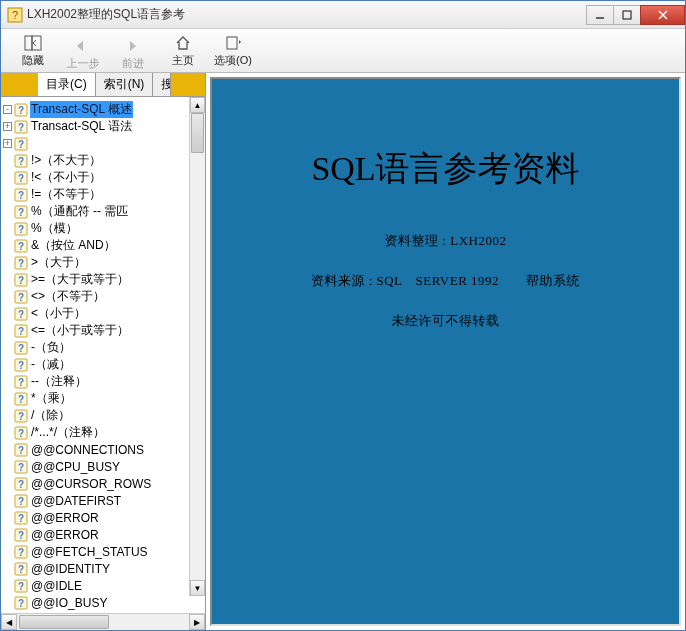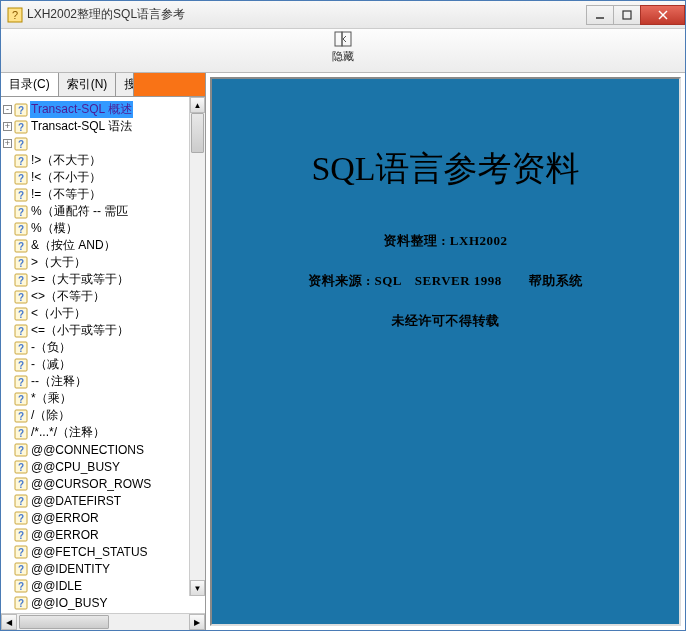--- a/index.html
+++ b/index.html
@@ -8,56 +8,56 @@
 .window { width: 686px; height: 631px; border: 1px solid #4a7bb5; background: #fff; display: flex; flex-direction: column; }
 
 .titlebar { height: 28px; background: linear-gradient(to bottom, #f8f8f8, #e8e8e8); display: flex; align-items: center; padding: 0 0 0 6px; border-bottom: 1px solid #ccc; }
 .titlebar .icon { width: 16px; height: 16px; margin-right: 4px; }
 .titlebar .title { flex: 1; font-size: 12px; color: #333; }
 .winbtns { display: flex; height: 20px; }
 .winbtn { width: 28px; height: 20px; display: flex; align-items: center; justify-content: center; border: 1px solid #b3b3b3; background: linear-gradient(#f5f5f5,#e5e5e5); margin-left: -1px; }
 .winbtn.close { width: 45px; background: linear-gradient(to bottom, #e76b5c, #c0392b); border-color: #a93226; }
 .winbtn svg { width: 10px; height: 10px; }
 
-.toolbar { height: 44px; background: linear-gradient(#fdfdfd,#ececec); border-bottom: 1px solid #b8b8b8; display: flex; align-items: center; gap: 6px; flex-direction: column; }
+.toolbar { height: 44px; background: linear-gradient(#fdfdfd,#ececec); border-bottom: 1px solid #b8b8b8; display: flex; align-items: center; padding-left: 10px; gap: 6px; }
 .tbtn { display: flex; flex-direction: column; align-items: center; justify-content: center; width: 44px; height: 40px; font-size: 11px; color: #222; cursor: pointer; }
 .tbtn.disabled { color: #999; justify-content: flex-end; }
 .tbtn .ticon { height: 20px; display: flex; align-items: center; justify-content: center; }
 
 .content { flex: 1; display: flex; min-height: 0; }
 
 .leftpane { width: 205px; border-right: 1px solid #999; background: #fff; display: flex; flex-direction: column; position: relative; }
-.tabs { height: 24px; display: flex; border-bottom: 1px solid #999; background: #f97316; }
+.tabs { height: 24px; display: flex; border-bottom: 1px solid #999; background: #eab308; padding-left: 37px; }
 .tab { padding: 3px 8px; border-right: 1px solid #999; background: #fff; font-size: 12px; cursor: pointer; white-space: nowrap; }
 .tab.inactive { background: #eee; }
 .tab.partial { overflow: hidden; width: 18px; }
 
 .tree { flex: 1; overflow: hidden; padding: 4px 2px; position: relative; }
 .tree-inner { position: absolute; top: 4px; left: 2px; right: 16px; }
 .node { display: flex; align-items: center; height: 17px; font-size: 12px; white-space: nowrap; overflow: hidden; cursor: pointer; }
 .box { width: 9px; height: 9px; border: 1px solid #888; display: inline-flex; align-items: center; justify-content: center; margin-right: 2px; font-size: 9px; line-height: 1; color: #666; flex-shrink: 0; }
 .qicon { width: 14px; height: 14px; margin-right: 2px; flex-shrink: 0; }
-.node.selected .lbl { background: #3399ff; color: #4c1d95; padding: 0 1px; }
+.node.selected .lbl { background: #3399ff; color: #0f172a; padding: 0 1px; }
 .lbl { padding: 0 1px; }
 
 .vscroll { position: absolute; right: 0; top: 0; bottom: 17px; width: 16px; background: #f0f0f0; border-left: 1px solid #ccc; }
 .vscroll .arrow { height: 16px; background: linear-gradient(#fafafa,#ddd); border: 1px solid #bbb; display: flex; align-items: center; justify-content: center; font-size: 8px; }
 .vscroll .track { position: absolute; top: 16px; bottom: 16px; left: 0; right: 0; }
 .vscroll .thumb { position: absolute; top: 0; height: 40px; left: 1px; right: 1px; background: linear-gradient(#e8e8e8,#ccc); border: 1px solid #aaa; border-radius: 1px; }
 .vscroll .arrow.bottom { position: absolute; bottom: 0; left: 0; right: 0; }
 
 .hscroll { height: 17px; background: #f0f0f0; border-top: 1px solid #ccc; display: flex; }
 .hscroll .harrow { width: 16px; background: linear-gradient(#fafafa,#ddd); border: 1px solid #bbb; display: flex; align-items: center; justify-content: center; font-size: 8px; }
 .hscroll .htrack { flex: 1; position: relative; }
 .hscroll .hthumb { position: absolute; left: 2px; width: 90px; top: 1px; bottom: 1px; background: linear-gradient(#e8e8e8,#ccc); border: 1px solid #aaa; border-radius: 1px; }
 
 .rightpane { flex: 1; background: #fff; padding: 4px; display: flex; }
 .doc { flex: 1; background: #1b74a8; border: 2px inset #ddd; display: flex; flex-direction: column; align-items: center; color: #000; padding-top: 67px; }
 .doc h1 { font-family: "SimSun", serif; font-size: 34px; font-weight: normal; margin-bottom: 40px; }
-.doc .line { font-family: "SimSun", serif; font-size: 13px; font-weight: bold; margin-bottom: 22px; letter-spacing: 0.5px; }
+.doc .line { font-family: "SimSun", serif; font-size: 13px; font-weight: normal; margin-bottom: 22px; letter-spacing: 0.5px; }
 </style>
 </head>
 <body>
 
 <div class="window">
 
   <div class="titlebar">
     <span class="icon">
       <svg viewBox="0 0 16 16">
           <rect x="1" y="1" width="14" height="14" fill="#ffe28a" stroke="#b58900"></rect>
@@ -113,20 +113,29 @@
       <span>前进</span>
     </div>
     <div class="tbtn">
       <span class="ticon">
           <svg width="18" height="18" viewBox="0 0 18 18">
             <path d="M3 9 L9 3 L15 9 M5 8 V15 H13 V8" fill="none" stroke="#555" stroke-width="1.3"></path>
           </svg>
         </span>
       <span>主页</span>
     </div>
+    <div class="tbtn">
+      <span class="ticon">
+          <svg width="18" height="18" viewBox="0 0 18 18">
+            <rect x="3" y="3" width="10" height="12" fill="none" stroke="#555"></rect>
+            <path d="M15 6 L15 10 L17 8 Z" fill="#555"></path>
+          </svg>
+        </span>
+      <span>选项(O)</span>
+    </div>
   </div>
 
   <div class="content">
 
     <div class="leftpane">
       <div class="tabs">
         <div class="tab">目录(C)</div>
         <div class="tab inactive">索引(N)</div>
         <div class="tab inactive partial">搜</div>
       </div>
@@ -386,19 +395,19 @@
             <div class="hthumb"></div>
           </div>
         <div class="harrow">▶</div>
       </div>
     </div>
 
     <div class="rightpane">
       <div class="doc">
         <h1>SQL语言参考资料</h1>
         <div class="line">资料整理 : LXH2002</div>
-        <div class="line">资料来源 : SQL　SERVER 1998　　帮助系统</div>
+        <div class="line">资料来源 : SQL　SERVER 1992　　帮助系统</div>
         <div class="line">未经许可不得转载</div>
       </div>
     </div>
 
   </div>
 </div>
 
 </body></html>

